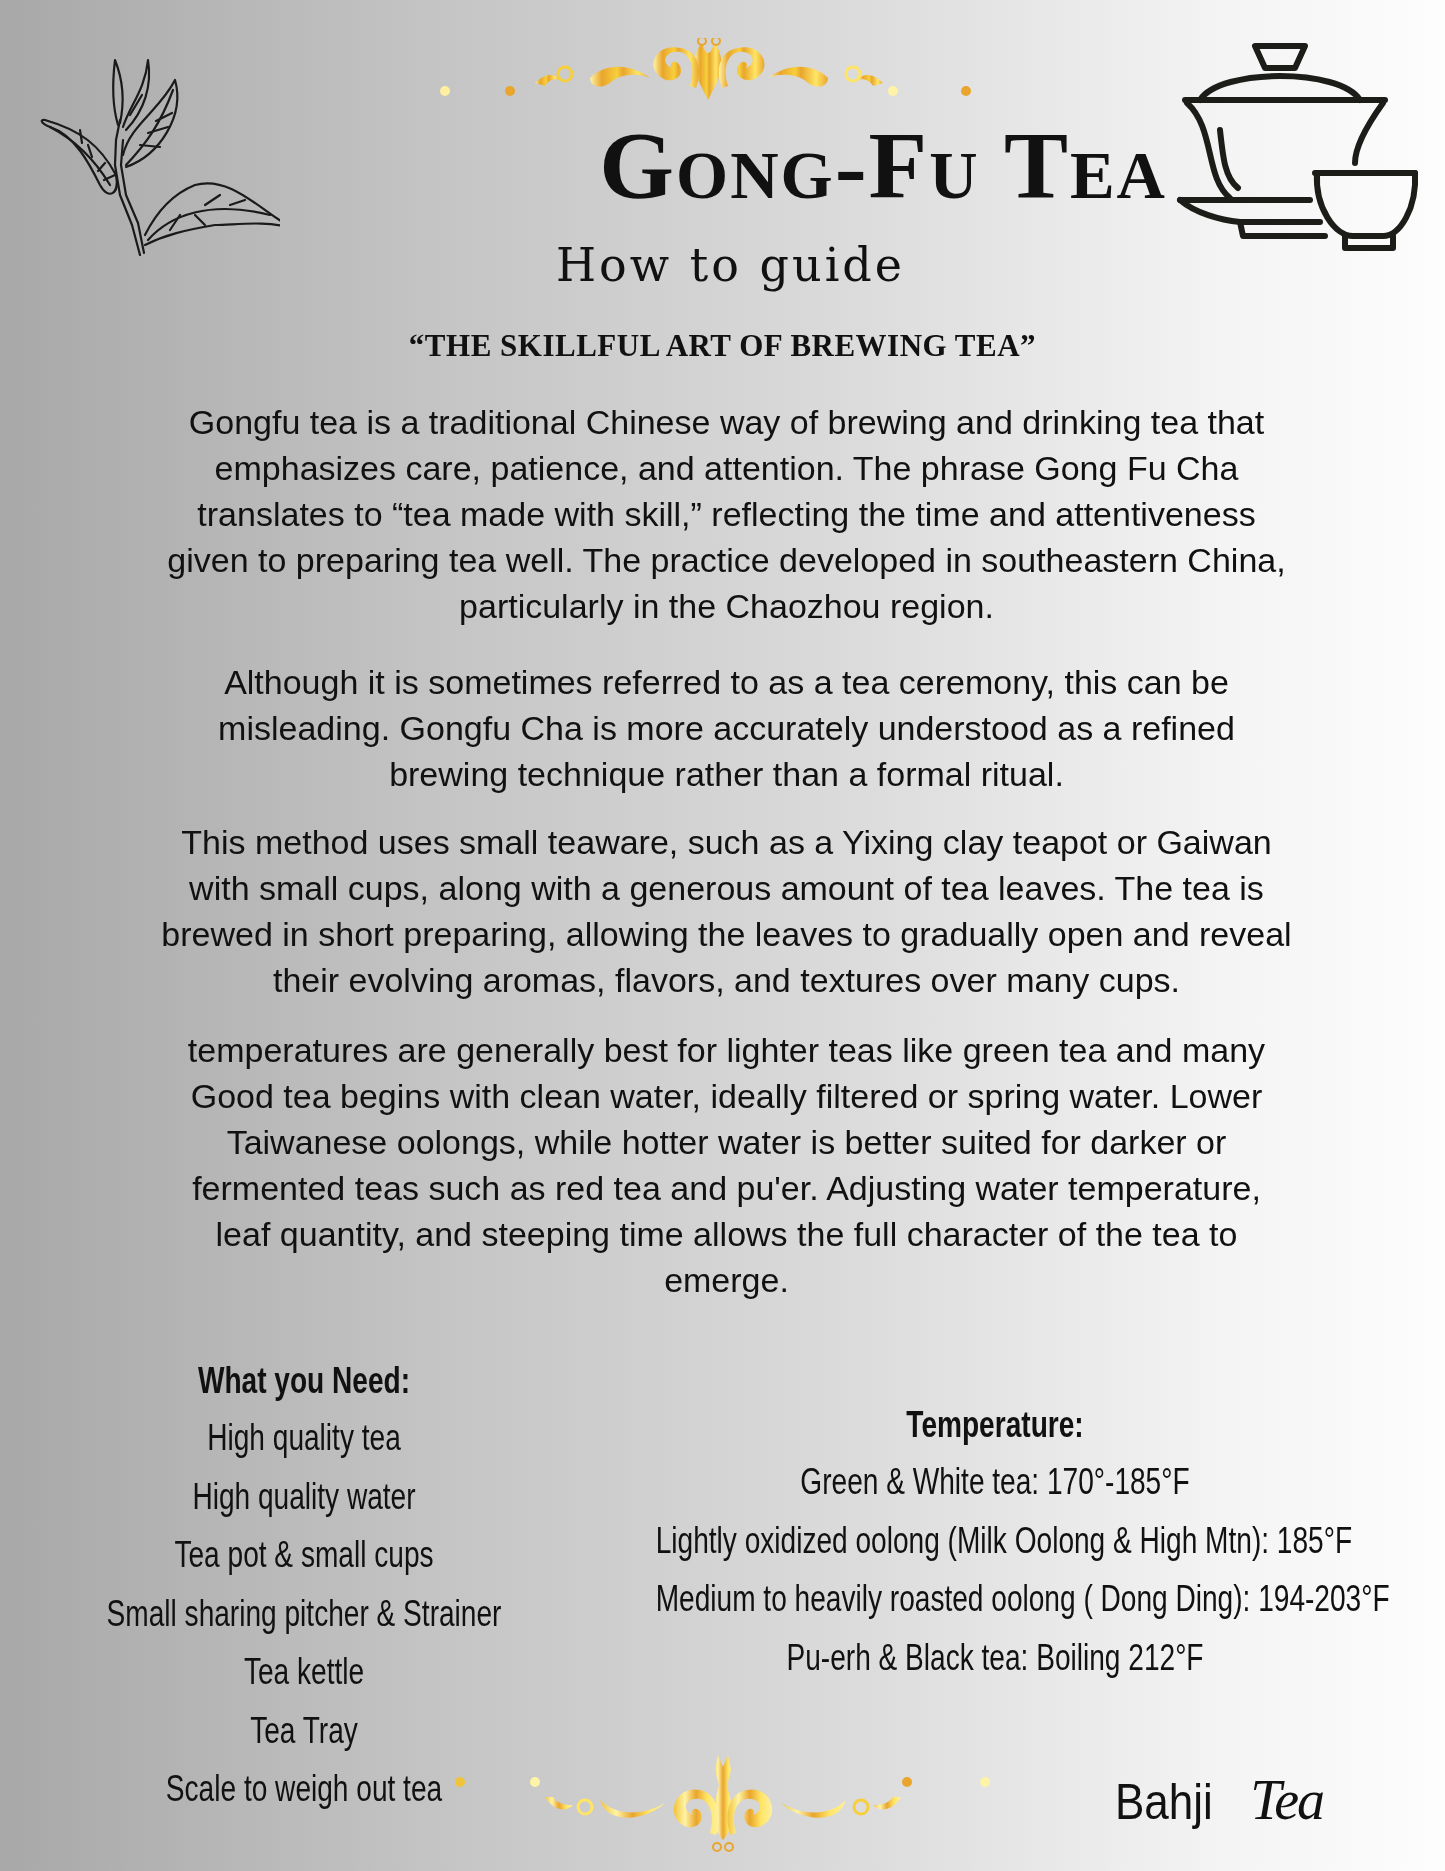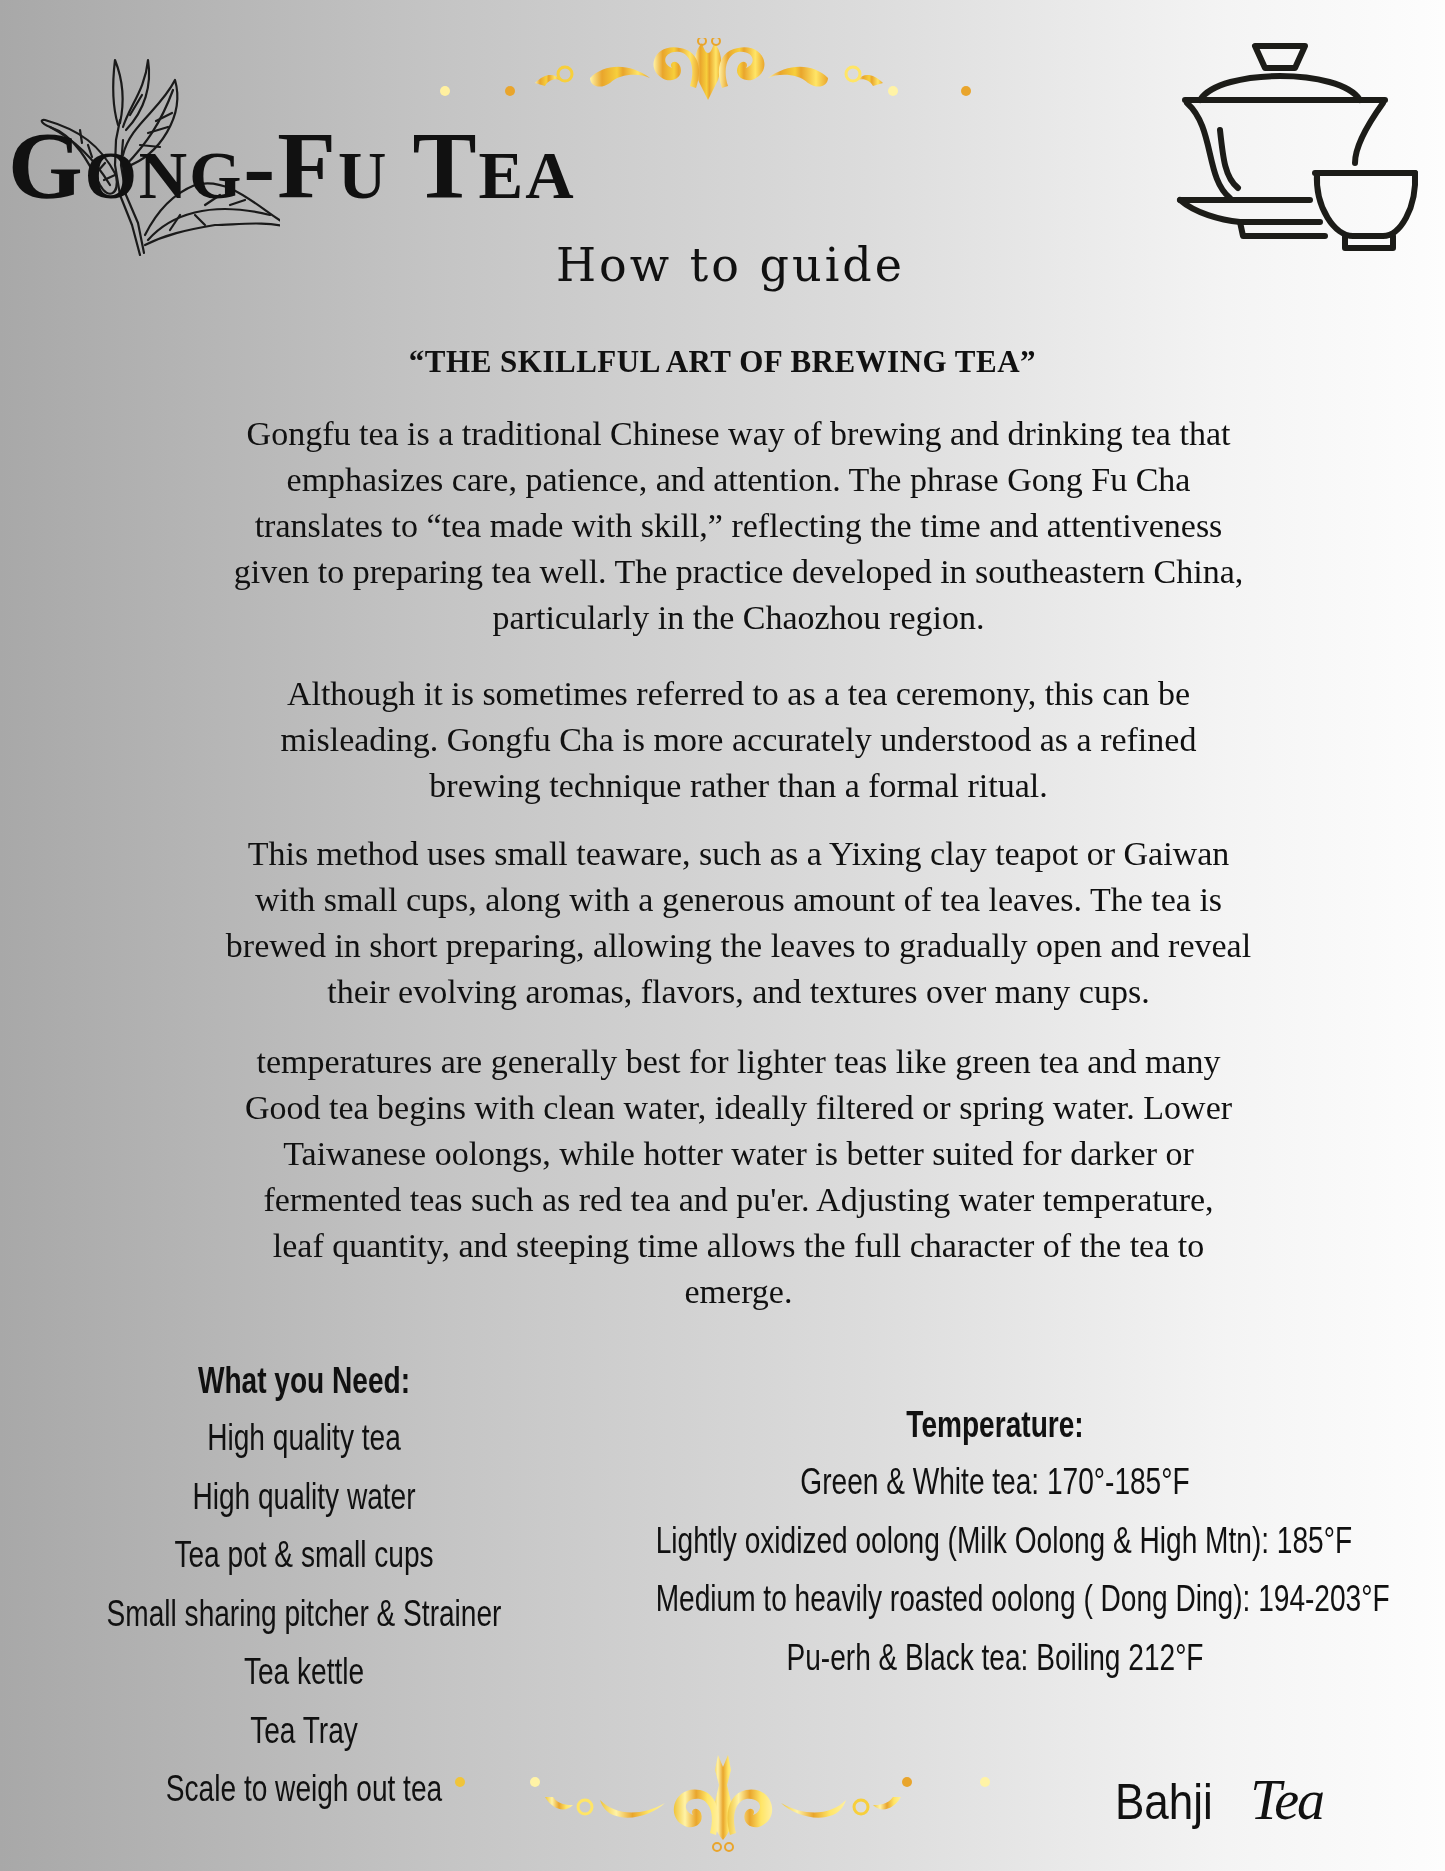--- a/index.html
+++ b/index.html
@@ -10,40 +10,40 @@
       font-family: "Liberation Serif", "DejaVu Serif", serif;
     }
     .abs { position: absolute; }
 
     
     #top-ornament { left: 440px; top: 38px; width: 540px; height: 62px; }
     #leaf-art { left: 20px; top: 35px; width: 260px; height: 225px; }
     #gaiwan-art { left: 1175px; top: 38px; width: 245px; height: 215px; }
 
     #title {
-      left: 8px; width: 1167px; top: 118px; text-align: left;
+      left: 0; width: 1167px; top: 118px; text-align: right;
       font-family: "Liberation Serif", serif; font-weight: bold;
       font-size: 96px; letter-spacing: 2px; line-height: 1;
       font-variant: small-caps;
     }
     #subtitle {
       left: 0; width: 1445px; top: 242px; text-align: center;
       font-family: "DejaVu Serif", serif; font-size: 46px; letter-spacing: 3px;
       font-weight: normal; line-height: 1; padding-left: 8px;
     }
     #tagline {
       left: 0; width: 1445px; top: 330px; text-align: center;
       font-family: "Liberation Serif", serif; font-weight: bold;
-      font-size: 31px; letter-spacing: 0.5px; line-height: 1; margin-top: 16px;
+      font-size: 31px; letter-spacing: 0.5px; line-height: 1;
     }
 
     .para {
       position: absolute; left: 60px; width: 1325px; text-align: center;
-      font-family: Liberation Serif, serif; font-size: 34px; line-height: 46px;
-      margin: 16px;
+      font-family: Liberation Sans, sans-serif; font-size: 34px; line-height: 46px;
+      margin: 4px;
     }
     #para-1 { top: 395px; }
     #para-2 { top: 655px; }
     #para-3 { top: 815px; }
     #para-4 { top: 1023px; }
 
     .cond {
       font-family: "Liberation Sans", "DejaVu Sans", sans-serif;
       transform-origin: center top;
     }

